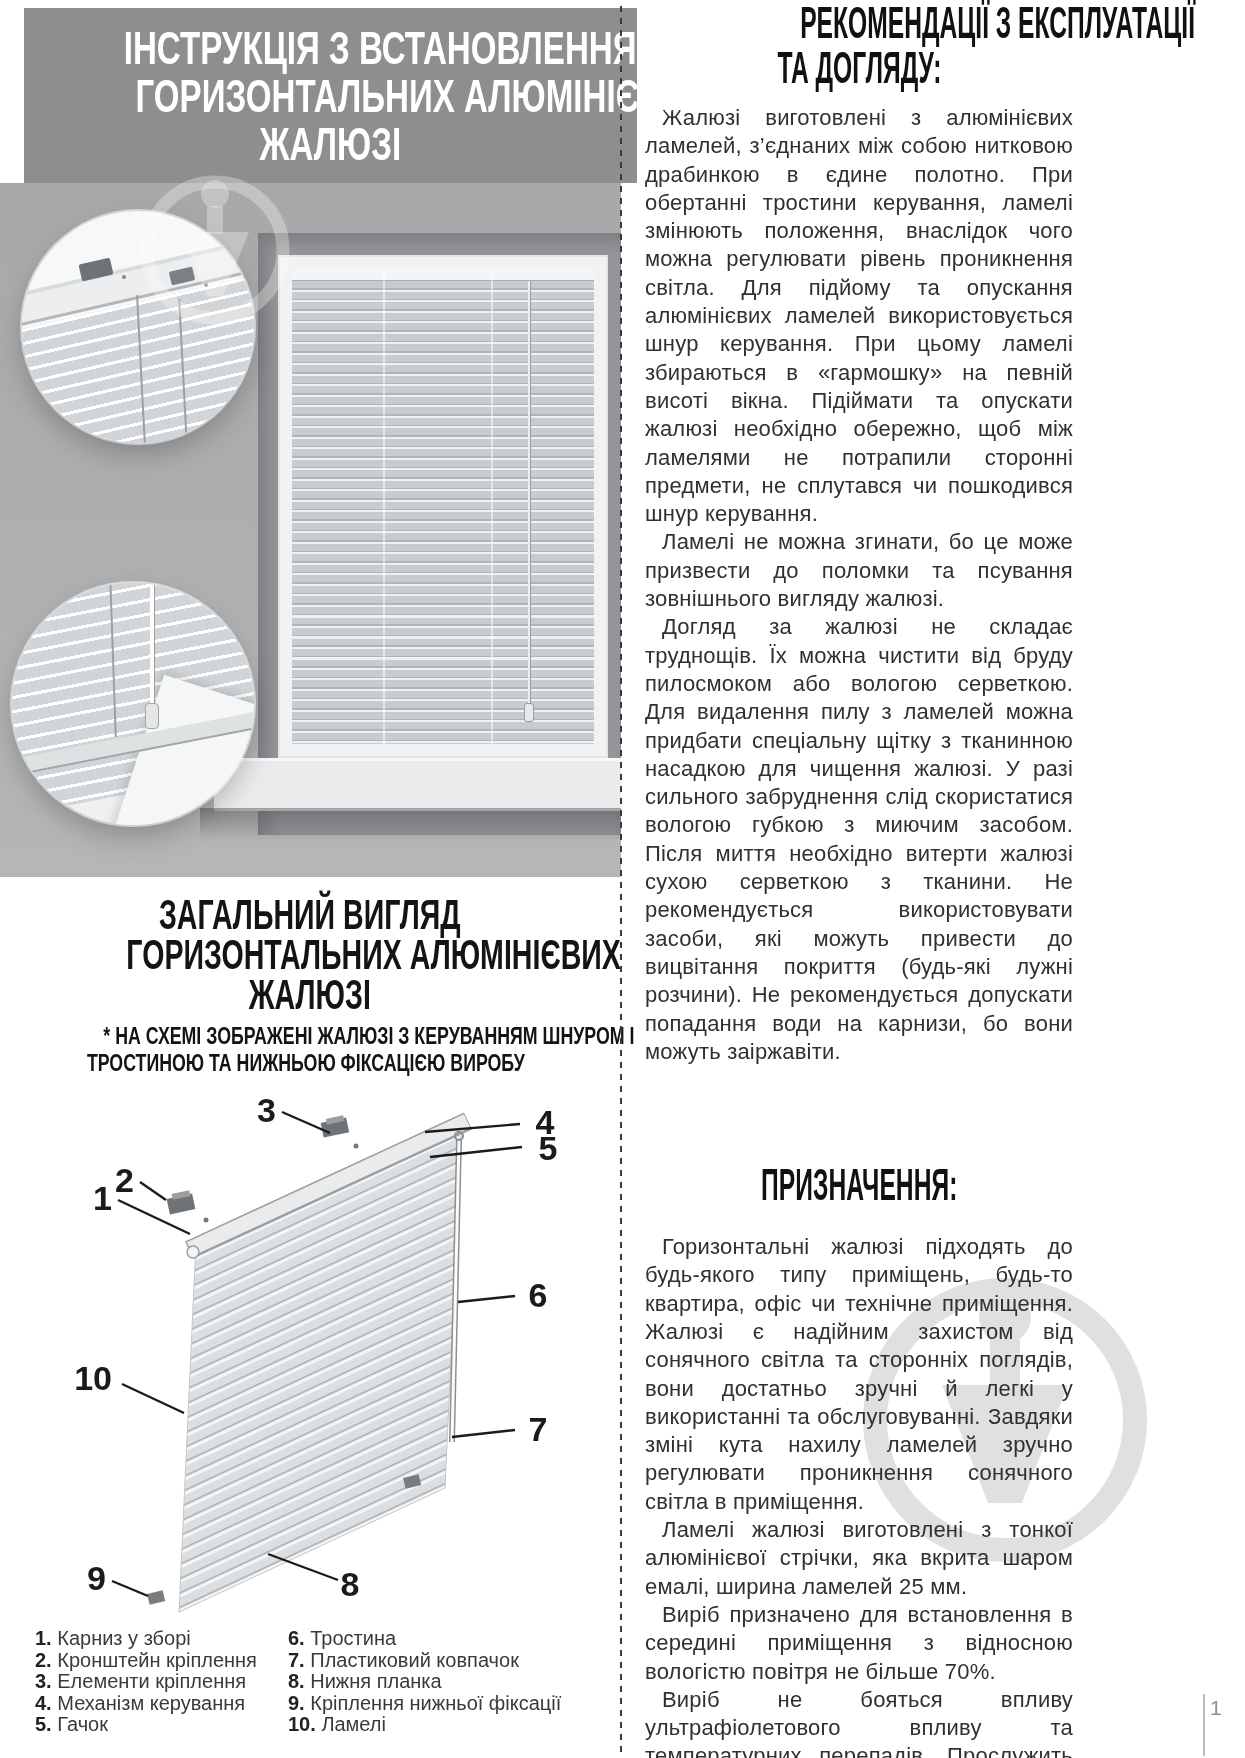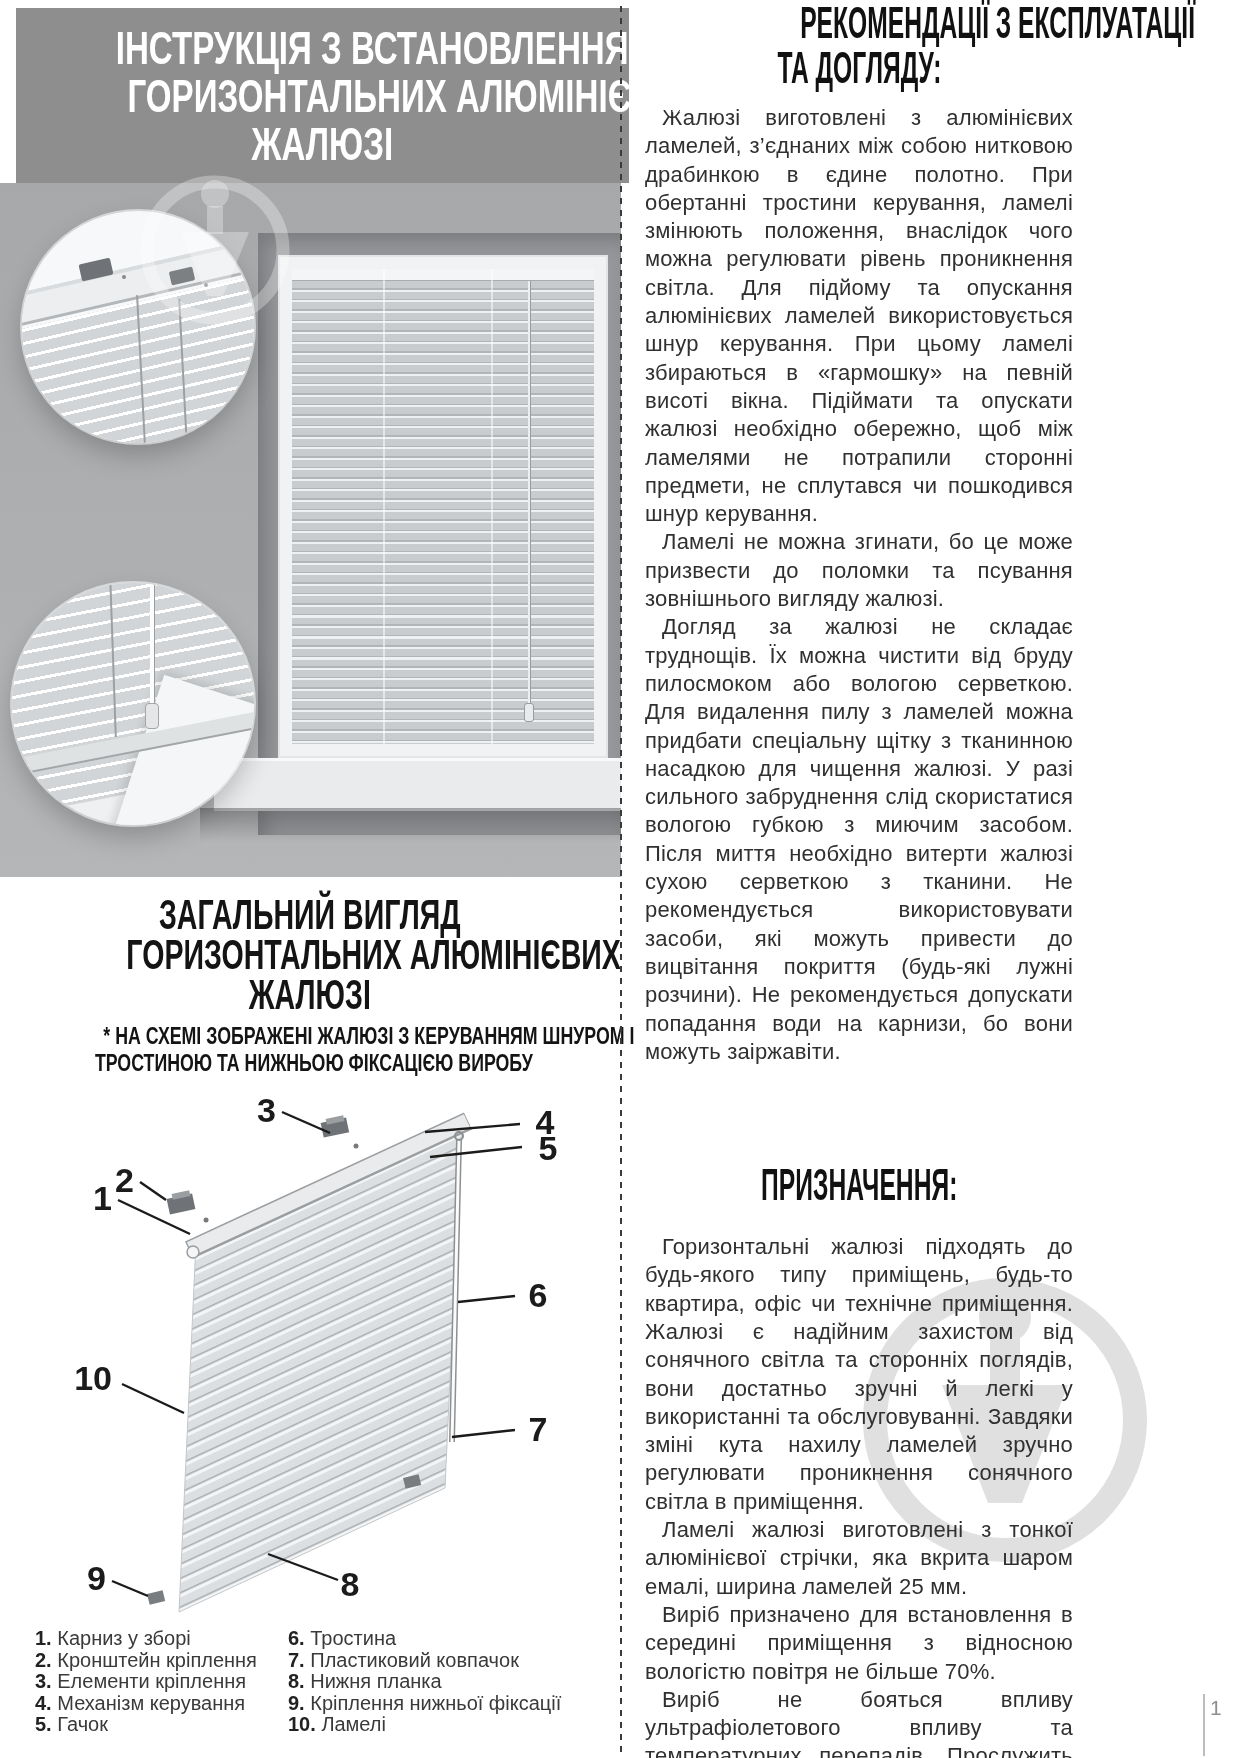--- a/index.html
+++ b/index.html
@@ -1,19 +1,19 @@
 <!DOCTYPE html>
 <html><head>
 <meta charset="utf-8">
 <style>
   html,body{margin:0;padding:0;background:#ffffff;}
   .page{position:relative;width:1245px;height:1758px;background:#ffffff;overflow:hidden;
         font-family:"Liberation Sans",sans-serif;color:#2e2e2e;}
   
-  .header-block{position:absolute;left:16px;top:8px;width:613px;height:175px;background:#8e8e8e;
+  .header-block{position:absolute;left:24px;top:8px;width:613px;height:175px;background:#8e8e8e;
                 display:flex;flex-direction:column;justify-content:center;text-align:center;z-index:3;}
   .header-block .ln{display:block;line-height:48px;font-size:46px;font-weight:700;color:#ffffff;}
   .cond{display:inline-block;transform:scaleX(0.72);transform-origin:50% 50%;white-space:nowrap;}
   .cond2{display:inline-block;transform:scaleX(0.56);transform-origin:50% 50%;white-space:nowrap;}
   .cond3{display:inline-block;transform:scaleX(0.68);transform-origin:50% 50%;white-space:nowrap;}
   .cond4{display:inline-block;transform:scaleX(0.74);transform-origin:50% 50%;white-space:nowrap;}
 
   .photo{position:absolute;left:0;top:183px;width:621px;height:694px;z-index:1;
          background:linear-gradient(180deg,#a6a8aa 0%,#adafb1 55%,#b4b6b8 100%);overflow:hidden;}
   .recess{position:absolute;left:258px;top:50px;width:363px;height:602px;background:#95979a;
@@ -47,21 +47,21 @@
                 background:#f5f6f7;box-shadow:-4px -4px 10px rgba(0,0,0,.12);}
   .inset2 .rail2{position:absolute;left:-30px;top:152px;width:310px;height:15px;transform:rotate(-11deg);
                 background:#dfe2e3;border-bottom:2px solid #a3a6a8;}
   .inset2 .rod{position:absolute;left:138px;top:-4px;width:4px;height:126px;background:#fdfdfd;box-shadow:1px 0 0 #9a9da0;}
   .inset2 .tassel2{position:absolute;left:133px;top:120px;width:12px;height:24px;background:#e4e6e7;border:1px solid #a3a6a8;border-radius:4px;}
 
   .watermark{position:absolute;z-index:4;pointer-events:none;}
 
   .gv-title{position:absolute;left:10px;top:895px;width:600px;text-align:center;color:#141414;z-index:3;}
   .gv-title .ln{display:block;line-height:40px;font-size:42px;font-weight:700;}
-  .gv-note{position:absolute;left:10px;top:1022px;width:600px;text-align:right;color:#141414;z-index:3;}
+  .gv-note{position:absolute;left:10px;top:1022px;width:600px;text-align:left;color:#141414;z-index:3;}
   .gv-note .ln{display:block;line-height:27px;font-size:24px;font-weight:700;}
 
   .diagram{position:absolute;left:0;top:1085px;width:621px;height:545px;z-index:2;}
   .diagram text{font-family:"Liberation Sans",sans-serif;font-weight:700;font-size:34px;fill:#1b1b1b;}
 
   .legend{position:absolute;left:35px;top:1628px;width:586px;display:flex;z-index:3;font-size:20px;line-height:21.5px;color:#3a3a3a;justify-content:flex-end;}
   .legend .col1{width:253px;}
   .legend .col2{width:333px;}
   .lg-num{font-weight:700;color:#222;}
 

